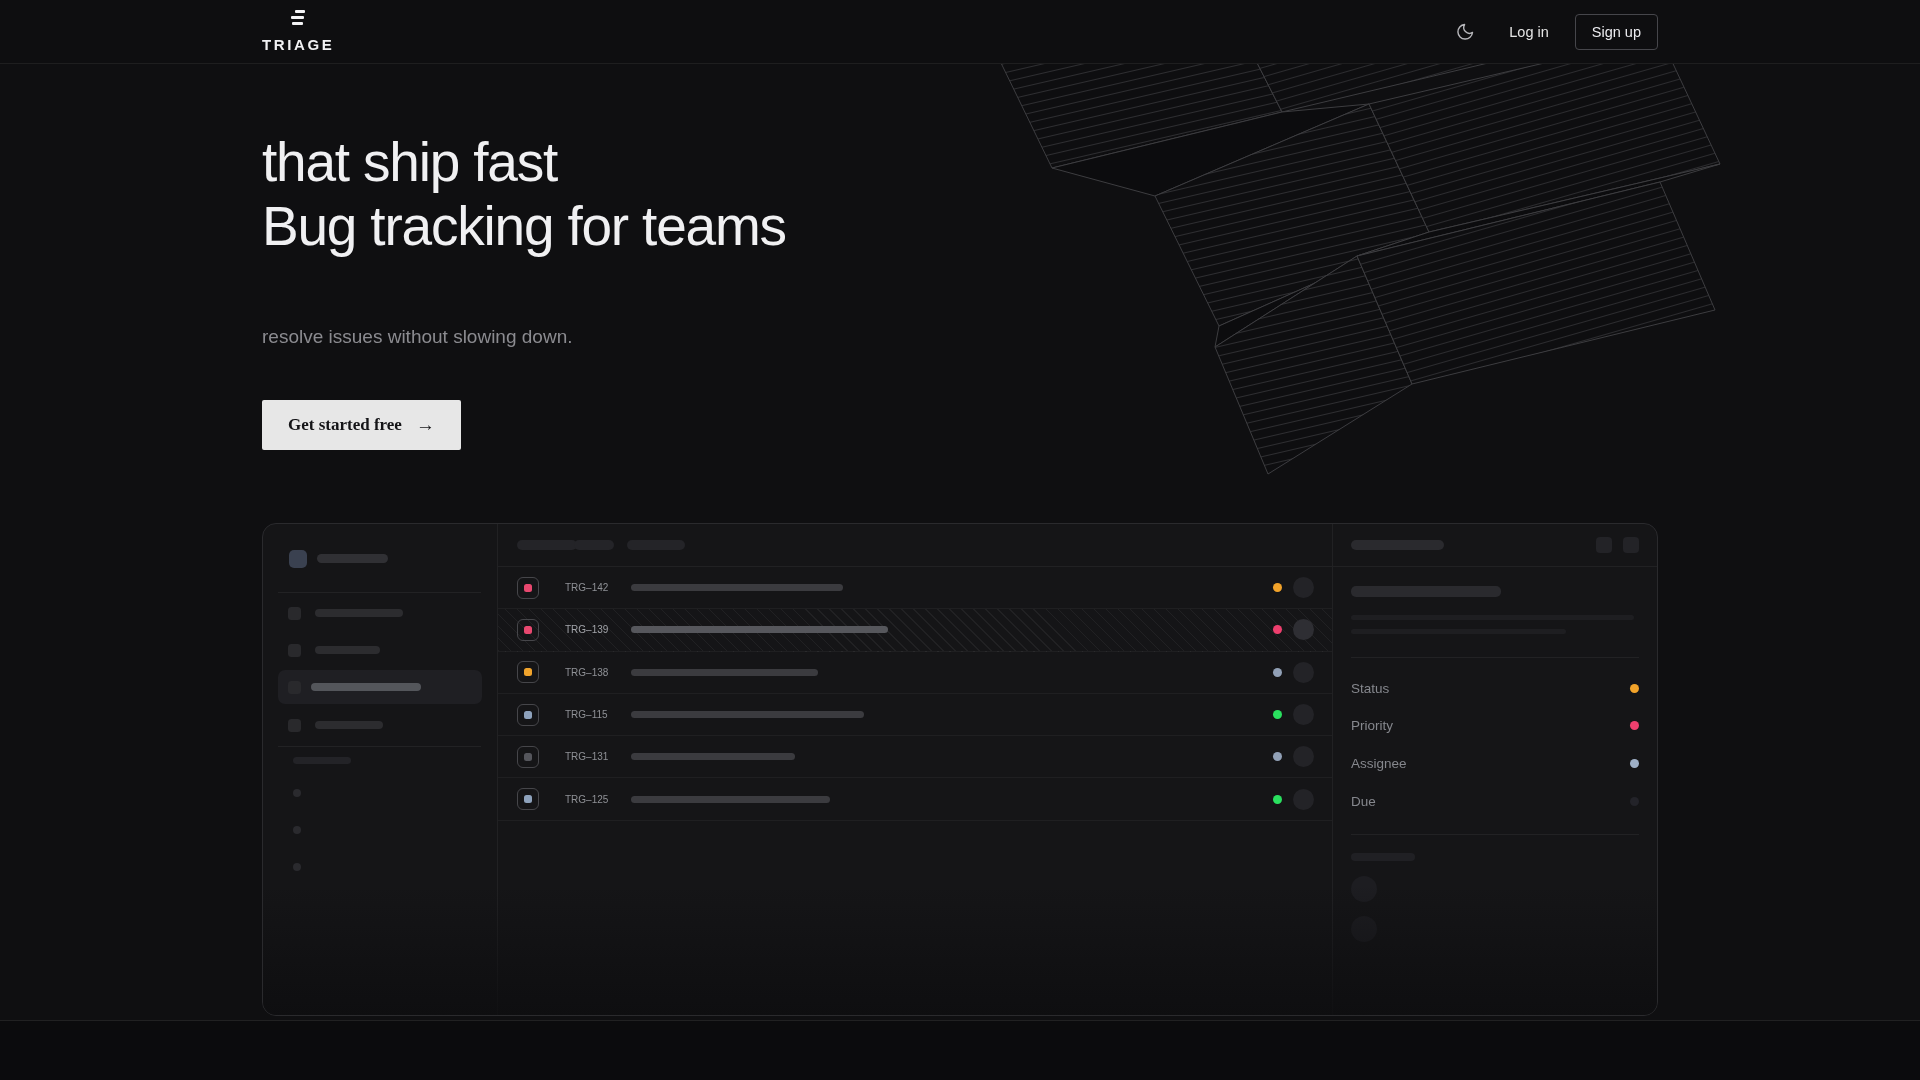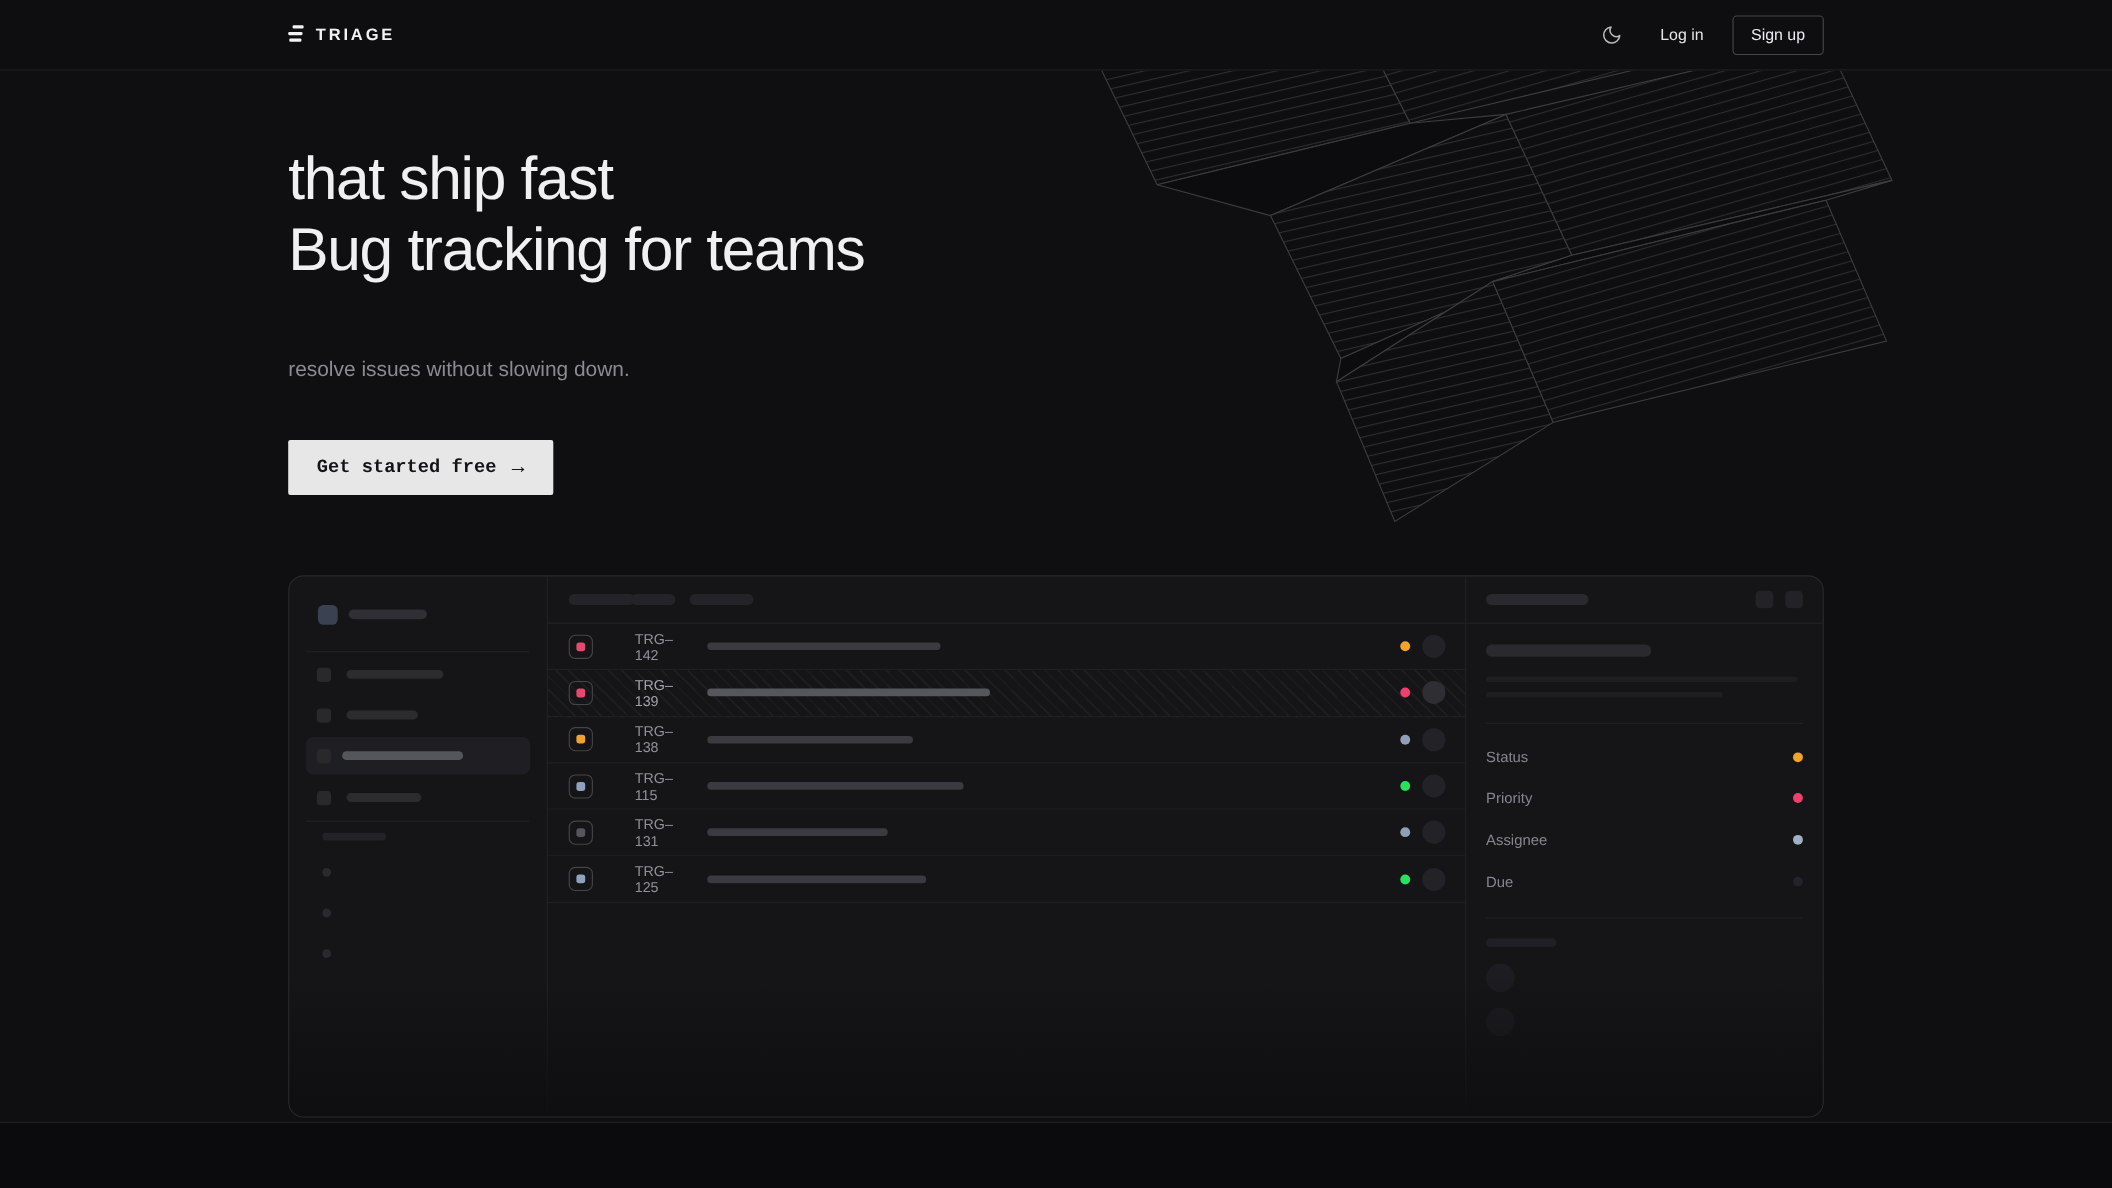--- a/index.html
+++ b/index.html
@@ -12,21 +12,21 @@
     position:relative;
   }
   .container { width:1396px; margin:0 auto; position:relative; }
 
   
   .nav {
     height:64px; position:relative; z-index:5; background:#0e0e10;
     border-bottom:1px solid rgba(255,255,255,0.065);
   }
   .nav .container { height:100%; display:flex; align-items:center; justify-content:space-between; }
-  .brand { display:flex; gap:11px; }
+  .brand { display:flex; align-items:center; gap:11px;flex-direction:column; }
   .brand-icon { display:flex; flex-direction:column; gap:2.4px; }
   .brand-icon span { display:block; height:3.4px; background:#f2f2f4; border-radius:1px; }
   .brand-icon .b1 { width:10px; margin-left:4px; }
   .brand-icon .b2 { width:13px; }
   .brand-icon .b3 { width:11px; margin-left:1px; }
   .brand-name { font-size:15px; font-weight:bold; letter-spacing:2.6px; color:#f2f2f4; }
   .nav-right { display:flex; align-items:center; }
   .theme-btn { background:none; border:none; cursor:pointer; display:flex; align-items:center; padding:4px; }
   .login-link { color:#e5e5e5; font-size:14.5px; text-decoration:none; margin-left:30px; }
   .signup-btn {
@@ -39,21 +39,21 @@
   
   .hero { position:relative; }
   .deco-wrap { position:absolute; left:0; top:0; width:1920px; height:480px; overflow:hidden; pointer-events:none; z-index:0; }
   .hero-content { position:relative; z-index:2; padding-top:66px; }
   h1 { font-size:55px; line-height:64px; font-weight:500; letter-spacing:-1.2px; color:#f0f0f2; }
   .hero-sub { margin-top:34px; font-size:19px; line-height:30px; color:#8b8b90; }
   .cta-btn {
     margin-top:48px; height:50px; padding:0 26px;
     display:inline-flex; align-items:center; gap:14px;
     background:#e7e7e7; color:#141417; border:none; border-radius:2px;
-    font-size:17px; font-weight:bold; font-family:Liberation Mono, monospace; cursor:pointer;
+    font-size:17px; font-weight:bold; font-family:Liberation Serif, serif; cursor:pointer;
   }
   .cta-arrow { font-size:19px; font-weight:normal; }
 
   
   .showcase { position:relative; z-index:2; margin-top:73px; }
   .mk-card {
     width:1396px; height:493px;
     background:#151517; border:1px solid #2a2a2d; border-radius:14px;
     display:flex; position:relative; overflow:hidden;
   }
@@ -86,21 +86,21 @@
     border-bottom:1px solid rgba(255,255,255,0.045); padding-left:19px;
   }
   .mk-row.hatched {
     background:repeating-linear-gradient(45deg, rgba(255,255,255,0.05) 0px, rgba(255,255,255,0.05) 1px, transparent 1px, transparent 8.5px);
   }
   .mk-icon {
     width:22px; height:22px; border:1.5px solid #46464a; border-radius:6px;
     display:flex; align-items:center; justify-content:center; flex:none;
   }
   .mk-icon i { display:block; width:8px; height:8px; border-radius:2.5px; }
-  .mk-id { margin-left:38px; font-size:13px; color:#8f9196; width:52px; flex:none; }
+  .mk-id { margin-left:26px; font-size:10px; color:#8f9196; width:52px; flex:none; }
   .mk-row.hatched .mk-id { color:#a2a4a9; }
   .mk-bar { height:7px; border-radius:3.5px; background:#3b3b3f; margin-left:14px; }
   .mk-row.hatched .mk-bar { background:#56575c; }
   .mk-row-right { margin-left:auto; display:flex; align-items:center; gap:11px; margin-right:18px; }
   .mk-dot { width:9px; height:9px; border-radius:50%; }
   .mk-avatar { width:21px; height:21px; border-radius:50%; background:#232327; }
   .mk-row.hatched .mk-avatar { background:#2e2e33; }
 
   
   .mk-panel-header { height:43px; border-bottom:1px solid rgba(255,255,255,0.055); position:relative; }

